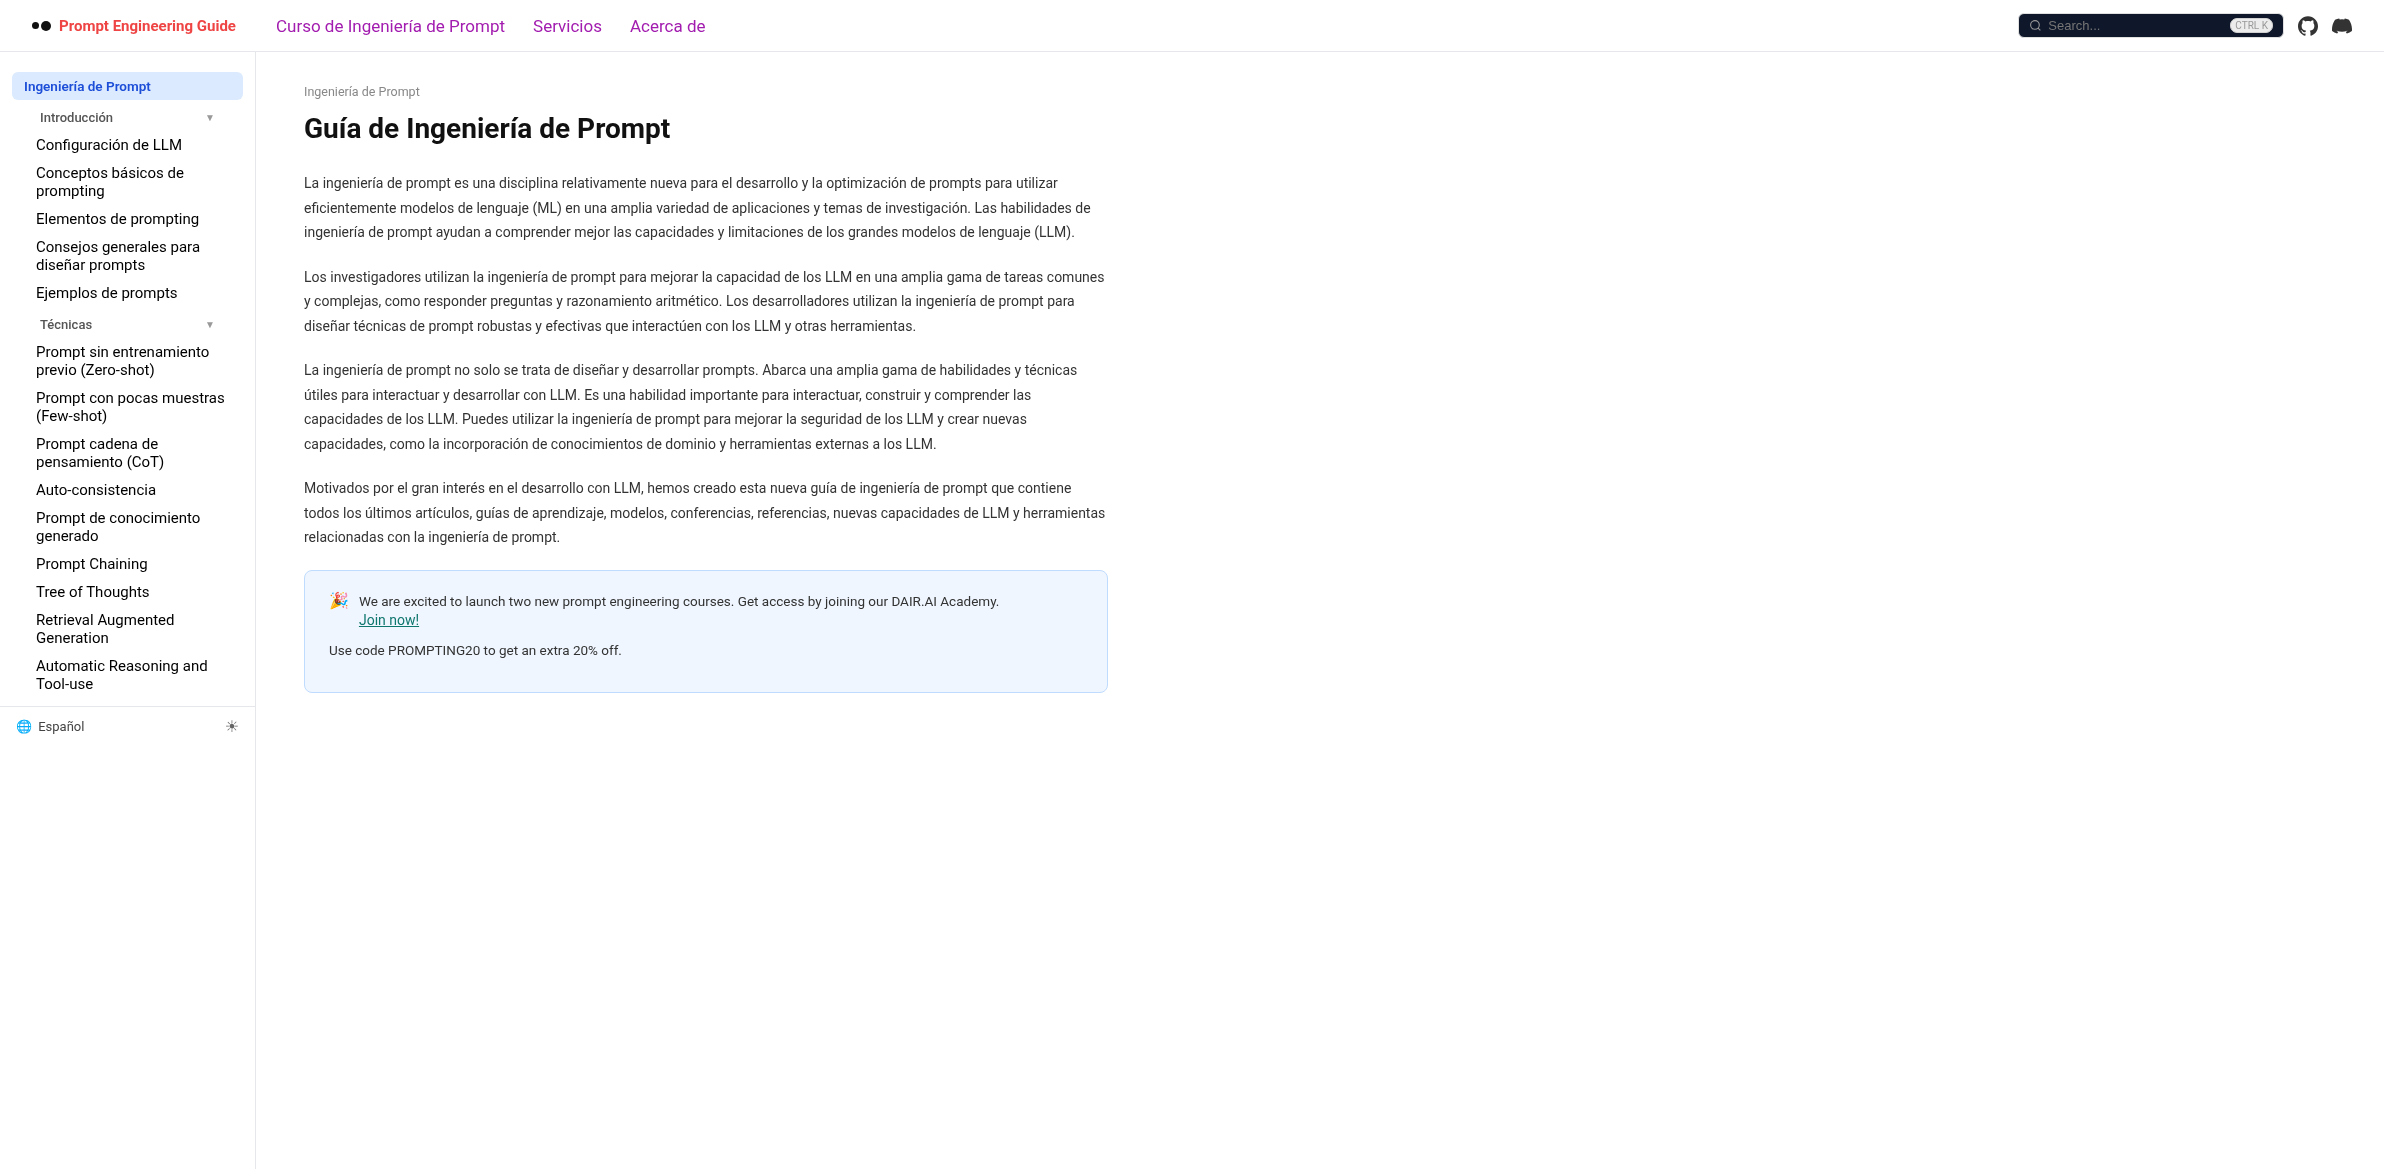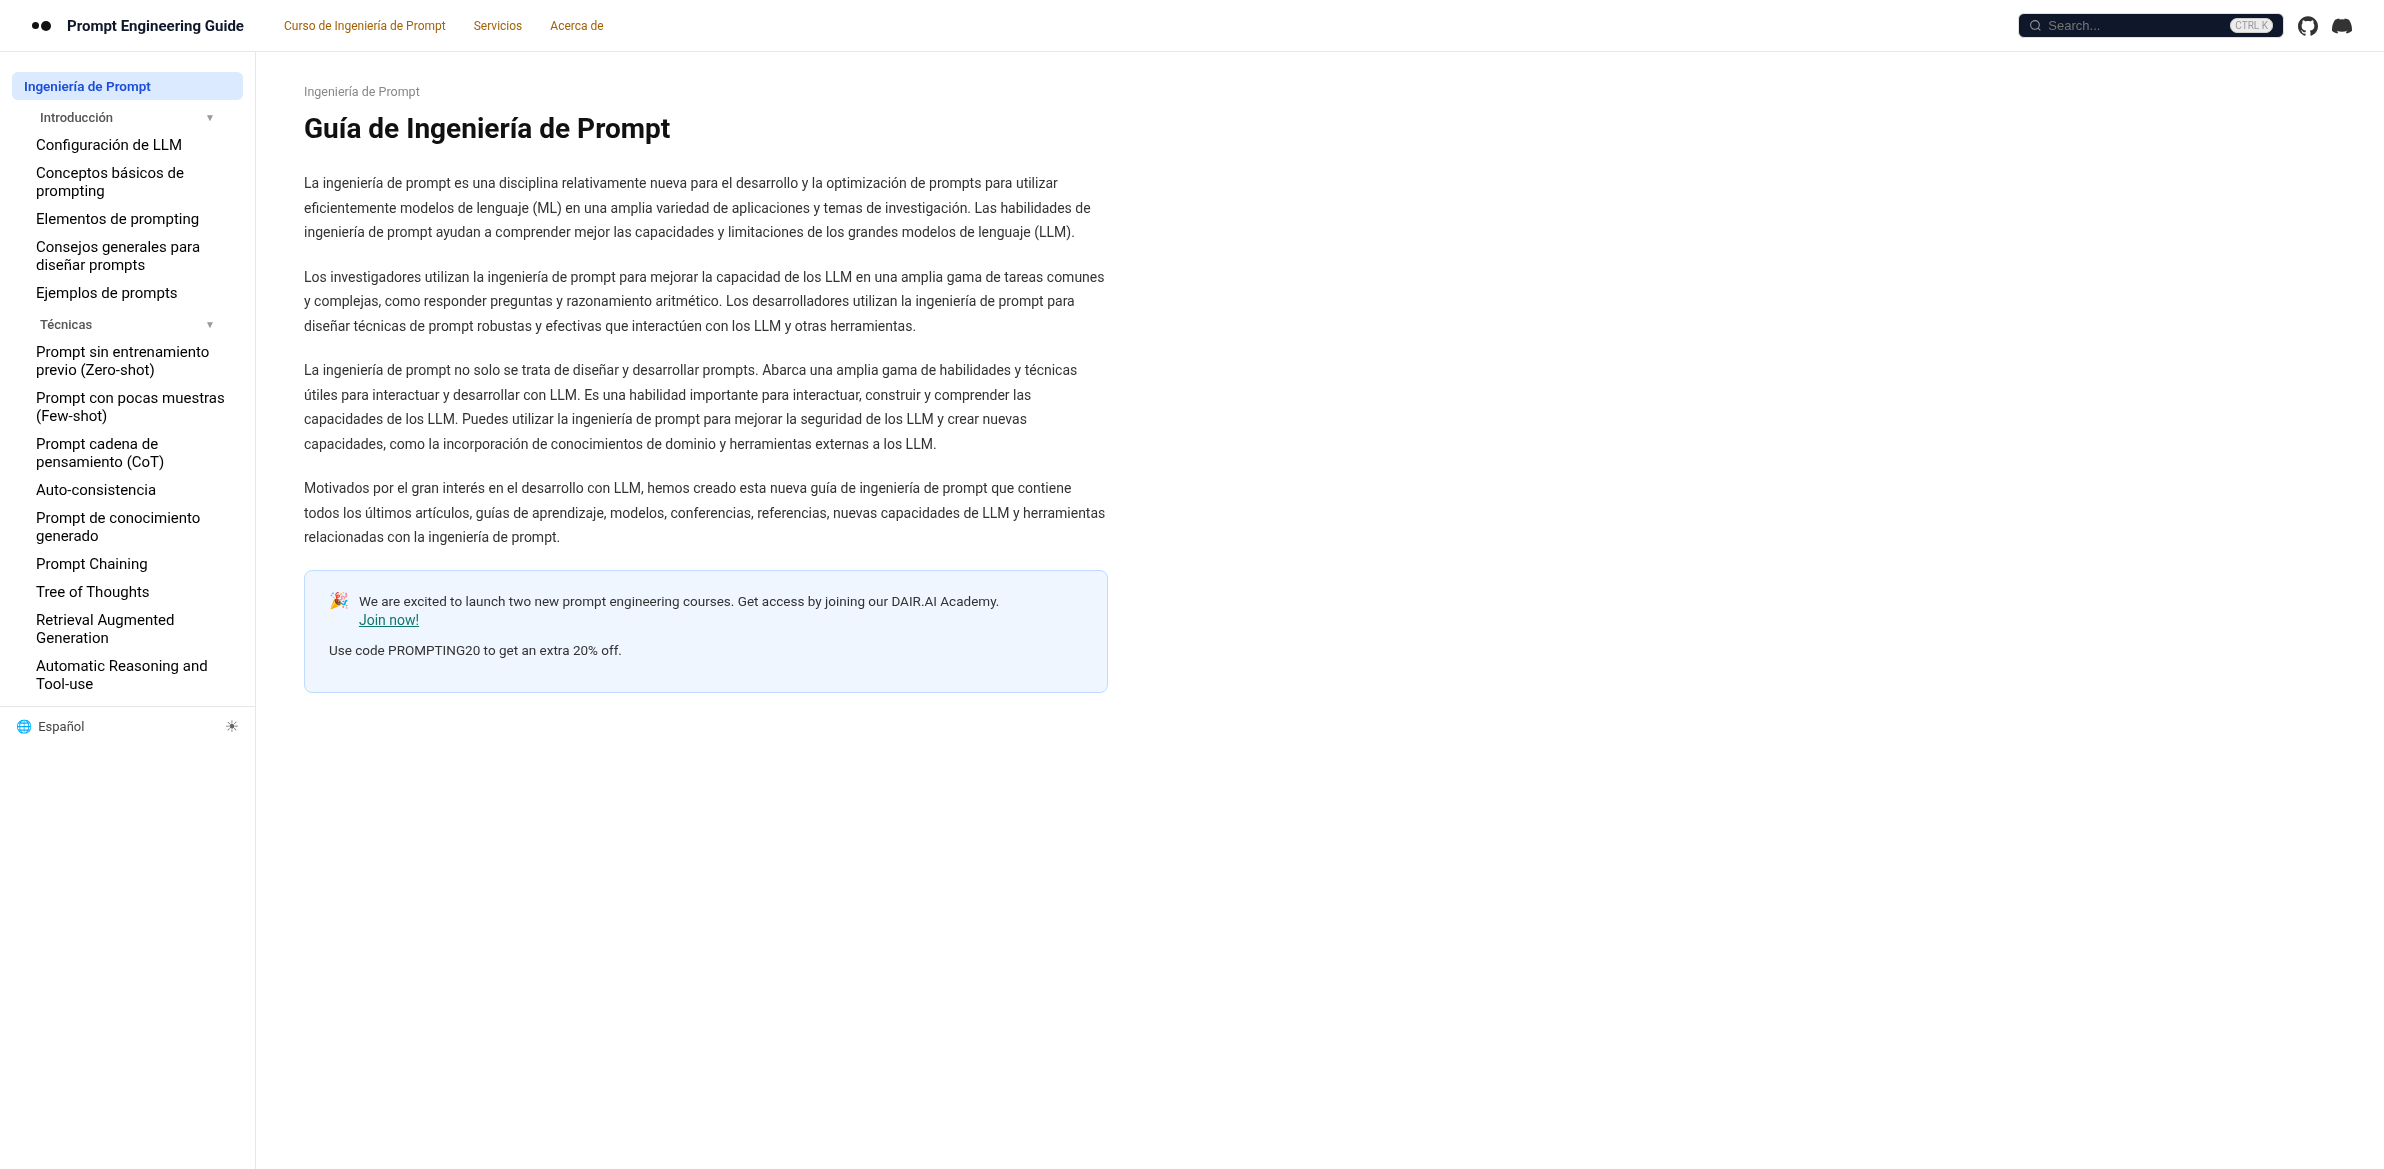--- a/index.html
+++ b/index.html
@@ -25,24 +25,24 @@
       border-bottom: 1px solid #e5e7eb;
       background: #fff;
       position: sticky;
       top: 0;
       z-index: 100;
     }
 
     .logo-area {
       display: flex;
       align-items: center;
-      gap: 16px;
+      gap: 8px;
       font-weight: 700;
       font-size: 15px;
-      color: #0f172a;
+      color: #ef4444;
       text-decoration: none;
       margin-right: 40px;
       white-space: nowrap;
     }
 
     .logo-icon {
       display: flex;
       align-items: center;
       gap: 2px;
     }
@@ -62,23 +62,23 @@
     }
 
     .nav-links {
       display: flex;
       align-items: center;
       gap: 28px;
       flex: 1;
     }
 
     .nav-link {
-      color: #a16207;
+      color: #a21caf;
       text-decoration: none;
-      font-size: 12px;
+      font-size: 17px;
       cursor: pointer;
     }
 
     .search-box {
       display: flex;
       align-items: center;
       border: 1px solid #e0e0e0;
       border-radius: 6px;
       padding: 4px 10px;
       gap: 6px;

